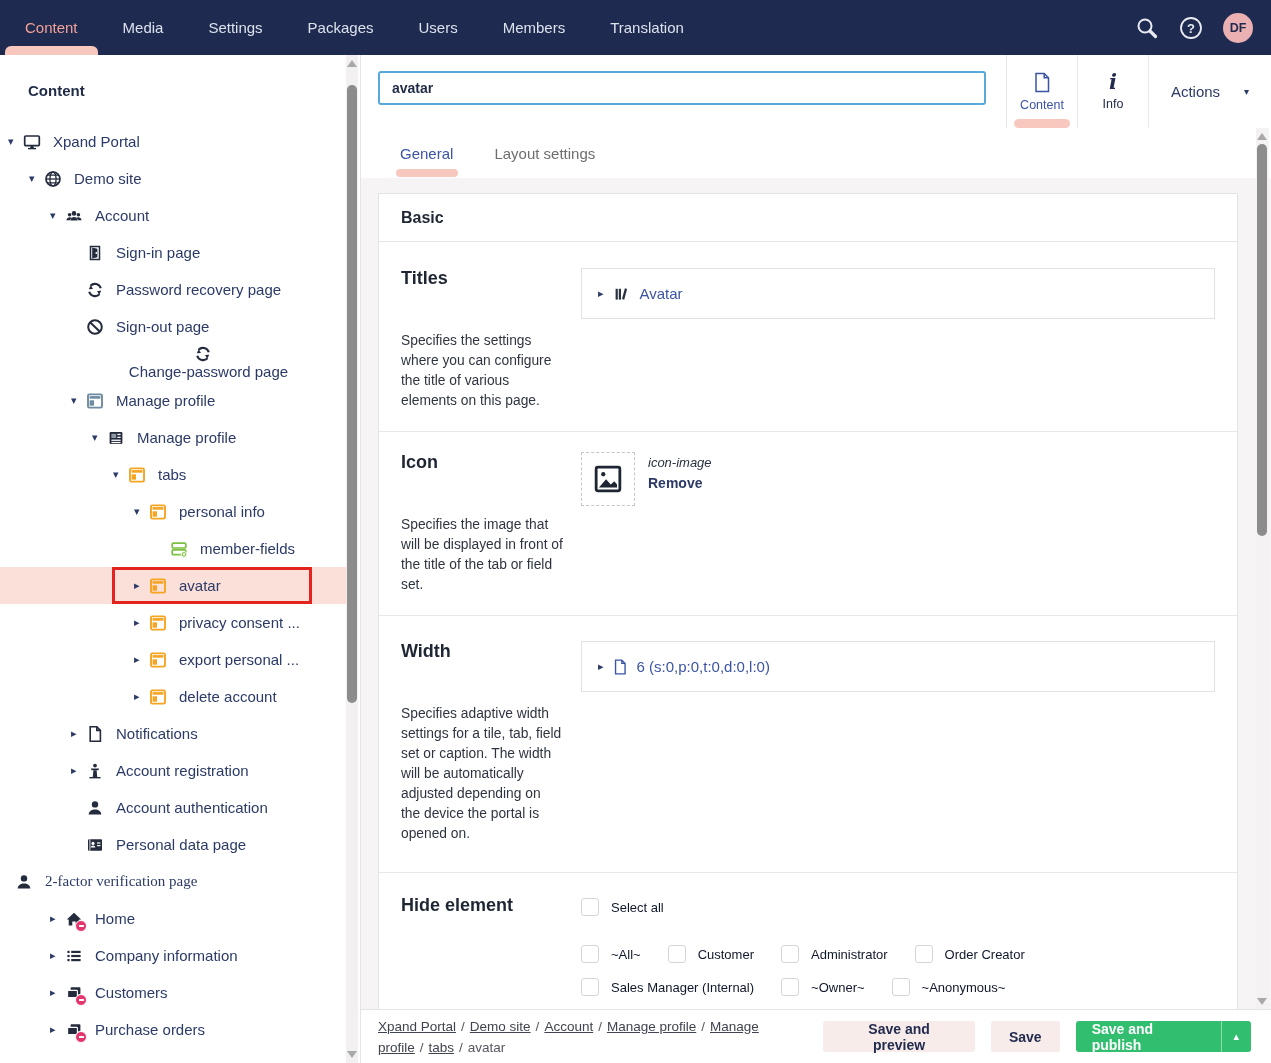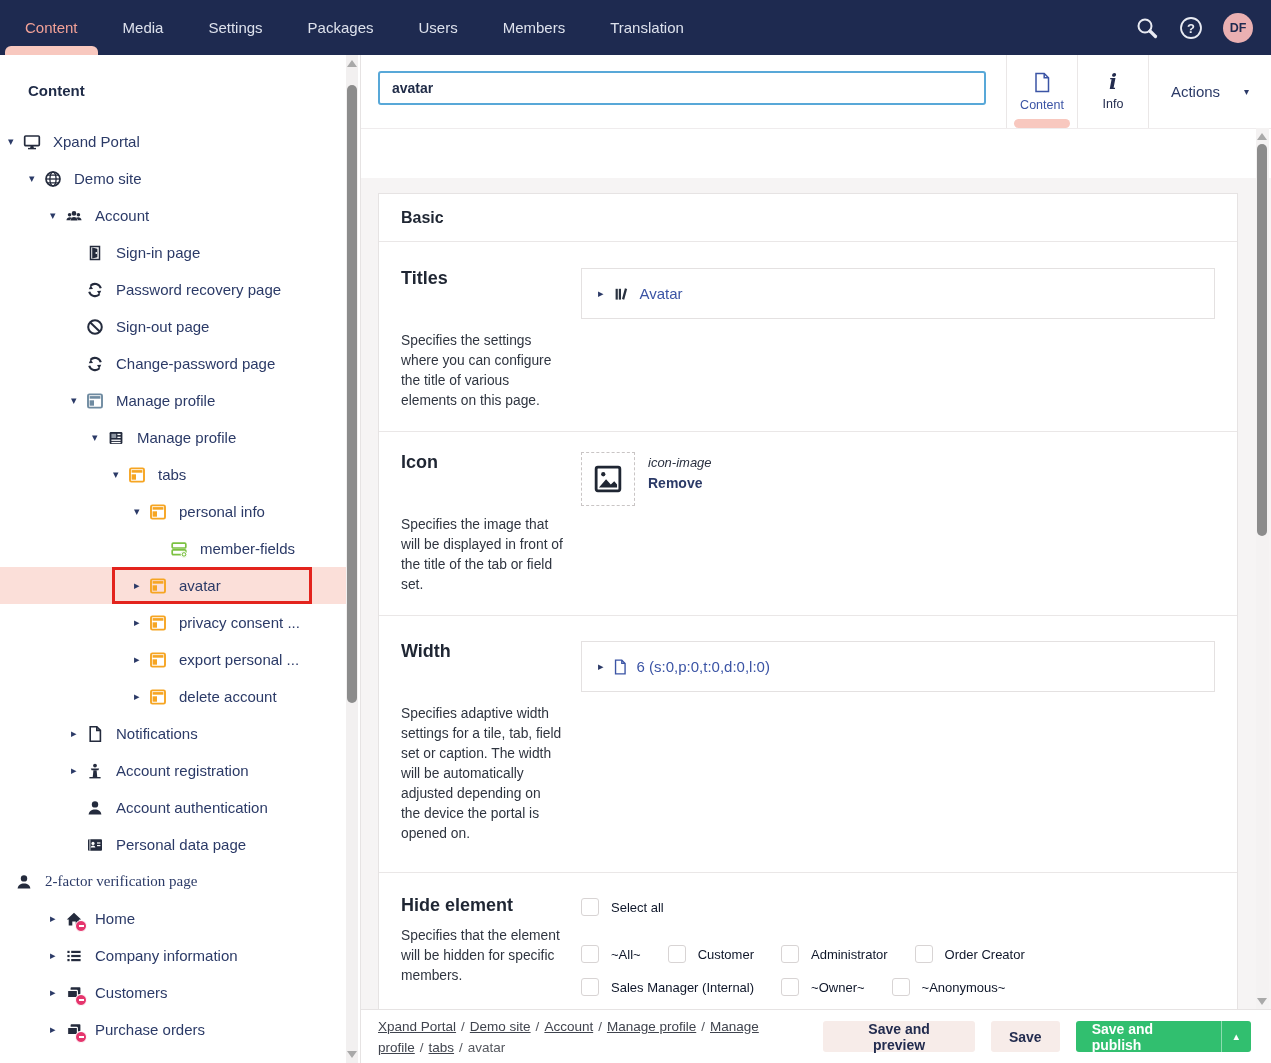--- a/index.html
+++ b/index.html
@@ -245,21 +245,21 @@
       <div class="tree-row" style="padding-left: 71px;">
         <span class="tree-caret"></span>
         <span class="tree-icon">
           <svg viewBox="0 0 18 18">
             <circle cx="9" cy="9" r="6.8" fill="none" stroke="#242b3d" stroke-width="2"></circle>
             <line x1="4.3" y1="4.5" x2="13.7" y2="13.5" stroke="#242b3d" stroke-width="2"></line>
           </svg>
         </span>
         <span class="tree-label">Sign-out page</span>
       </div>
-      <div class="tree-row" style="padding-left: 71px;">
+      <div class="tree-row" style="padding-left: 71px; flex-direction: column;">
         <span class="tree-caret"></span>
         <span class="tree-icon">
           <svg viewBox="0 0 18 18">
             <path d="M14.8 7.3A6.2 6.2 0 0 0 4.5 4.7" fill="none" stroke="#242b3d" stroke-width="2.1"></path>
             <path d="M3.2 10.7a6.2 6.2 0 0 0 10.3 2.6" fill="none" stroke="#242b3d" stroke-width="2.1"></path>
             <path d="M2.8 8.2l4.2-.3-2.3-3.6z" fill="#242b3d"></path>
             <path d="M15.2 9.8l-4.2.3 2.3 3.6z" fill="#242b3d"></path>
           </svg>
         </span>
         <span class="tree-label">Change-password page</span>
@@ -501,20 +501,29 @@
     <div class="header-tab" style="left:716px;">
       <span class="info-glyph">i</span>
       <span class="t-label">Info</span>
     </div>
     <div class="actions">
       <span>Actions</span>
       <span class="dd-caret">▾</span>
     </div>
   </div>
 
+  <div class="content-tabs">
+    <div class="ctab active">
+      <span>General</span>
+      <span class="pill"></span>
+    </div>
+    <div class="ctab">
+      <span>Layout settings</span>
+    </div>
+  </div>
 
   <div class="content-scroll">
     <div class="card">
       <div class="card-title">Basic</div>
 
       <div class="field row-titles">
         <div class="label-col">
           <div class="f-label">Titles</div>
           <div class="f-desc">Specifies the settings where you can configure the title of various elements on this page.</div>
         </div>
@@ -572,21 +581,20 @@
                 </svg>
               </span>
             <span class="vtext">6 (s:0,p:0,t:0,d:0,l:0)</span>
           </div>
         </div>
       </div>
 
       <div class="field row-hide tight">
         <div class="label-col">
           <div class="f-label">Hide element</div>
-          <div class="f-desc">Specifies that the element will be hidden for specific members.</div>
         </div>
         <div class="control-col">
           <div class="select-all-row">
             <span class="checkbox"></span>
             <span class="opt-label">Select all</span>
           </div>
           <div class="opt-row" id="opt-row-1">
               <span class="opt">
                 <span class="checkbox"></span>
                 <span class="opt-label">~All~</span>

